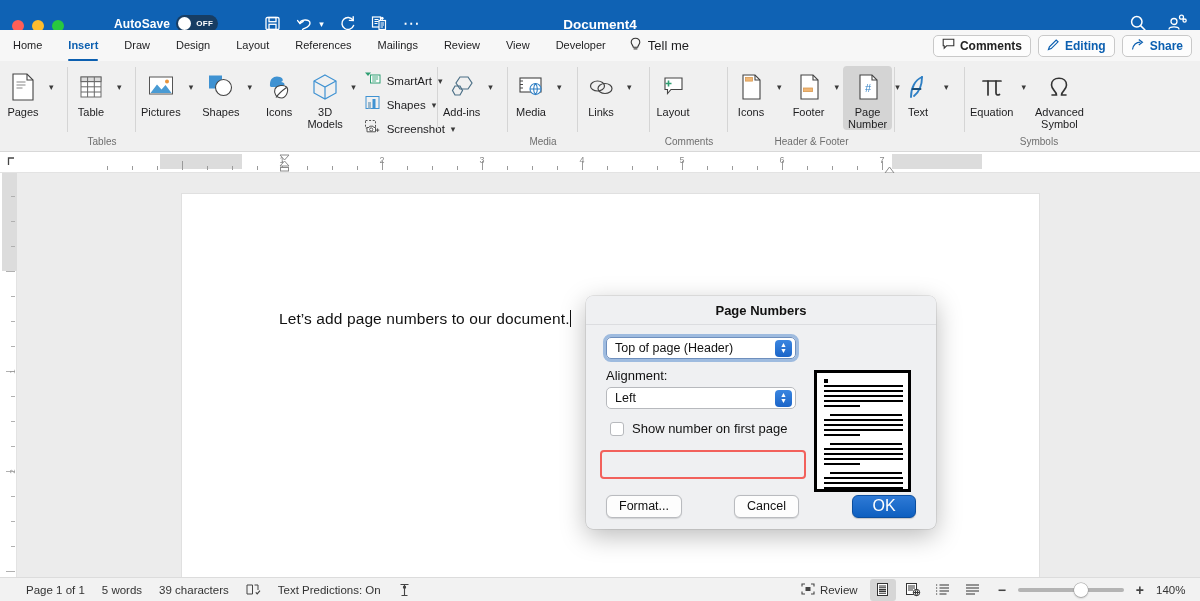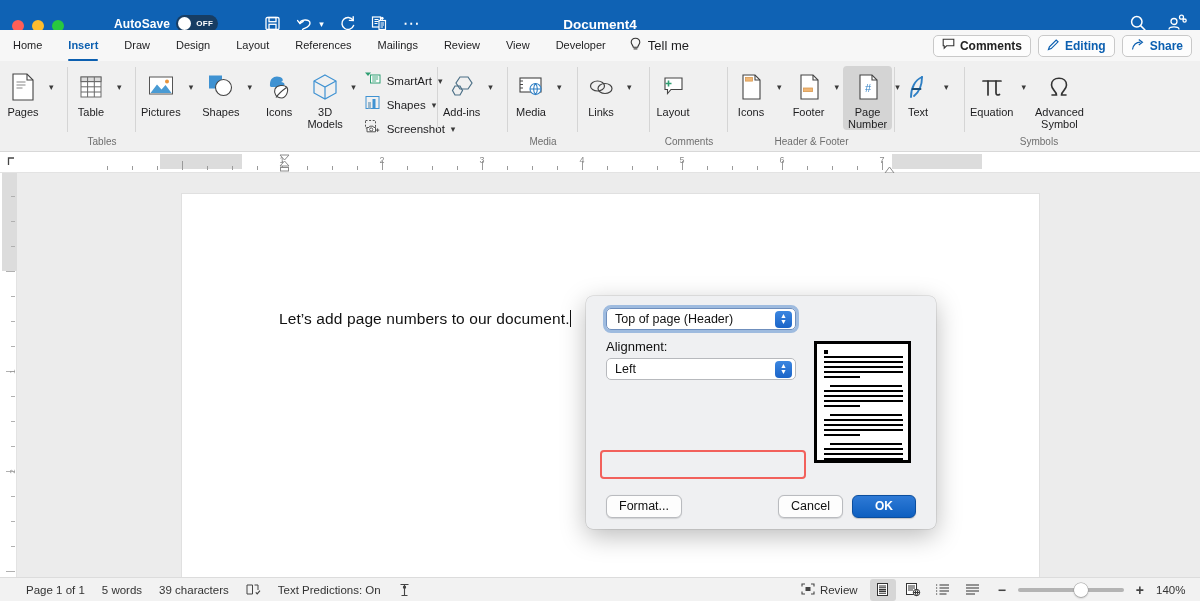--- a/index.html
+++ b/index.html
@@ -202,23 +202,24 @@
   }
   .btn-gray {
     height: 23px; padding: 0 12px; border-radius: 6px;
     background: #fdfdfd; border: .5px solid #b9bbbf;
     box-shadow: 0 .5px 1px rgba(0,0,0,.12);
     font-size: 12.5px; color: #111; display: flex; align-items: center;
   }
   .btn-blue {
     height: 23px; min-width: 64px; padding: 0 16px; border-radius: 6px;
     background: linear-gradient(#2e7ad6, #0e5fc0);
-    border: .5px solid #0b4e9e; color: #fff; font-size: 12px; font-weight: 700;
+    border: .5px solid #0b4e9e; color: #fff; font-size: 16px; font-weight: 400;
     display: flex; align-items: center; justify-content: center;
     box-shadow: 0 .5px 1px rgba(0,0,0,.18);
+    margin-left: 44px;
   }
 
   
   .statusbar {
     position: absolute; left: 0; bottom: 0; width: 1200px; height: 24px;
     background: #f2f2f2; border-top: 1px solid #dcdcdc;
     display: flex; align-items: center;
   }
   .sb-left { display: flex; align-items: center; gap: 17px; padding-left: 26px; }
   .sb-item { font-size: 11.5px; color: #333; display: flex; align-items: center; gap: 5px; }
@@ -774,32 +775,37 @@
 
   <div class="canvas">
     <div class="page">
       <div class="doctext">
         <span>Let’s add page numbers to our document.</span><span class="caret-bar"></span>
       </div>
     </div>
   </div>
 
   <div class="dialog">
+    <div class="dlg-title">Page Numbers</div>
     <div class="dlg-body">
       <div class="selectbox focused">
         <span class="val">Top of page (Header)</span>
         <span class="stepper">▲<br>▼</span>
       </div>
 
       <div class="fieldlabel" style="margin-top:9px">Alignment:</div>
       <div class="selectbox">
         <span class="val">Left</span>
         <span class="stepper">▲<br>▼</span>
       </div>
 
+      <div class="checkrow">
+        <div class="checkbox"></div>
+        <span class="checklabel">Show number on first page</span>
+      </div>
 
       <div class="preview" id="preview">
           <div class="pv-sq"></div>
           <div class="pv-line" style="top: 12px; width: 79px;"></div>
           <div class="pv-line" style="top: 17px; width: 79px;"></div>
           <div class="pv-line" style="top: 22px; width: 79px;"></div>
           <div class="pv-line" style="top: 27px; width: 79px;"></div>
           <div class="pv-line" style="top: 32px; width: 36px;"></div>
           <div class="pv-line" style="top: 41px; width: 72px; left: 13px;"></div>
           <div class="pv-line" style="top: 46px; width: 79px;"></div>

